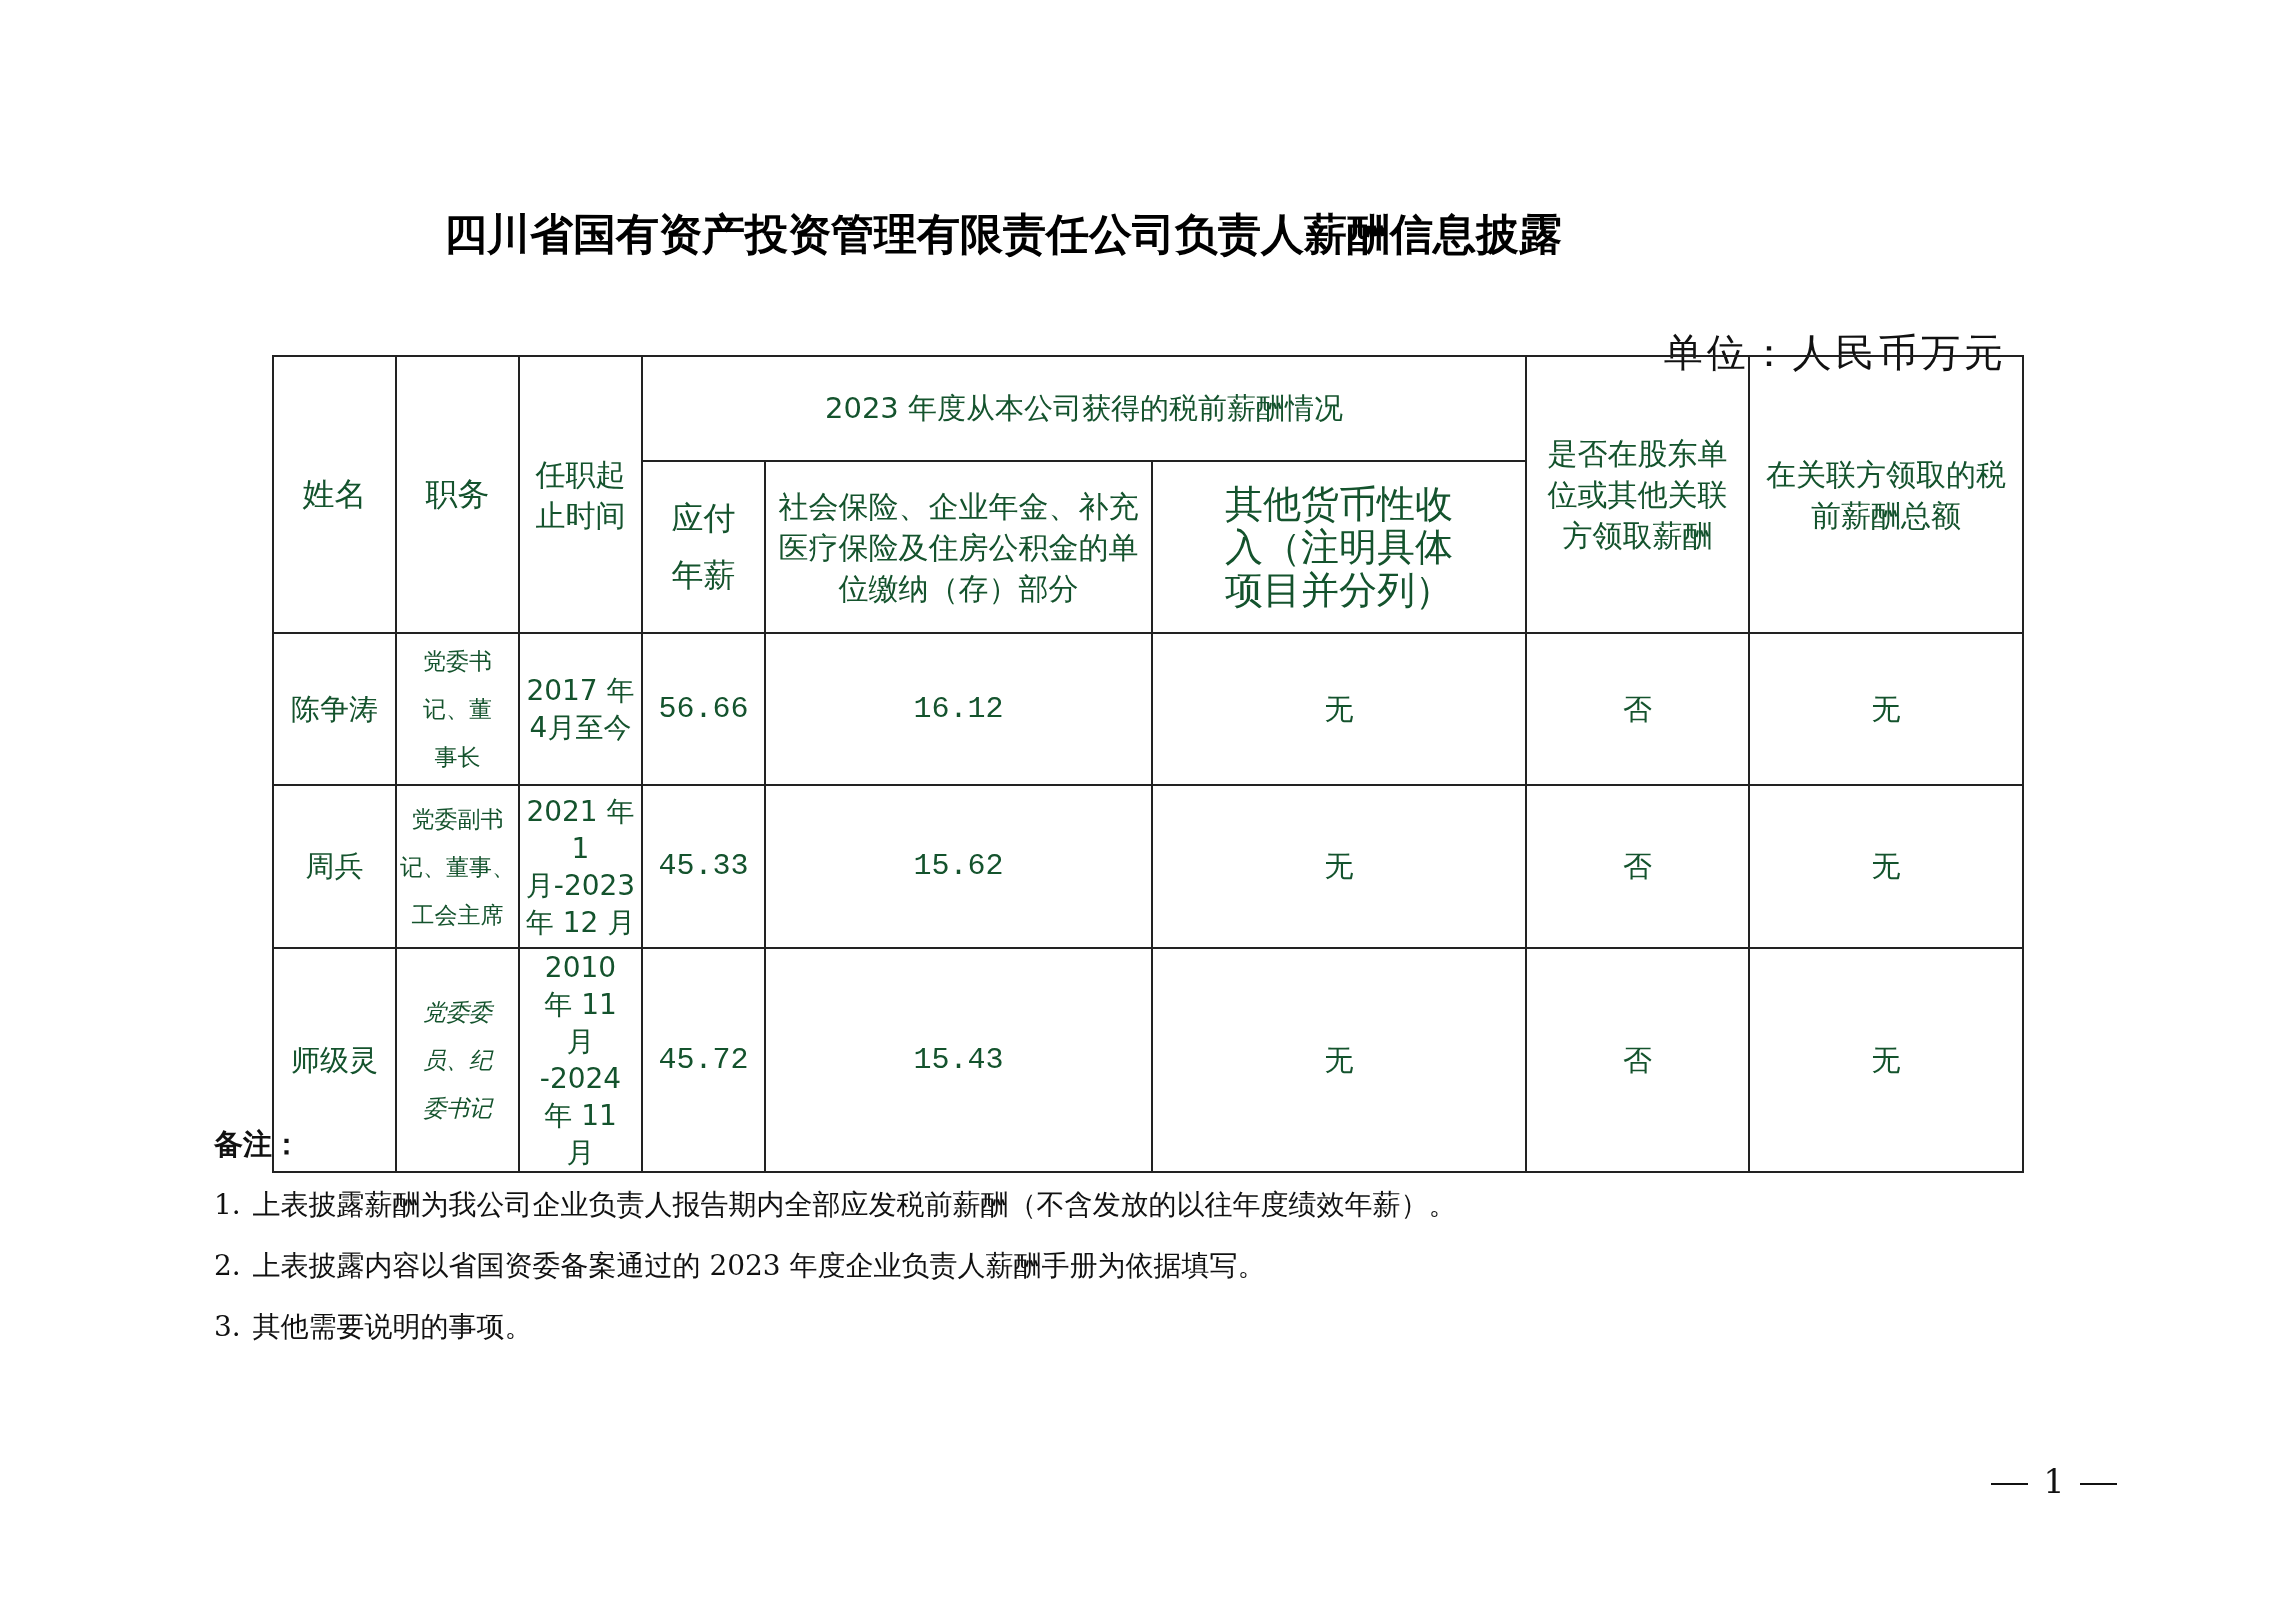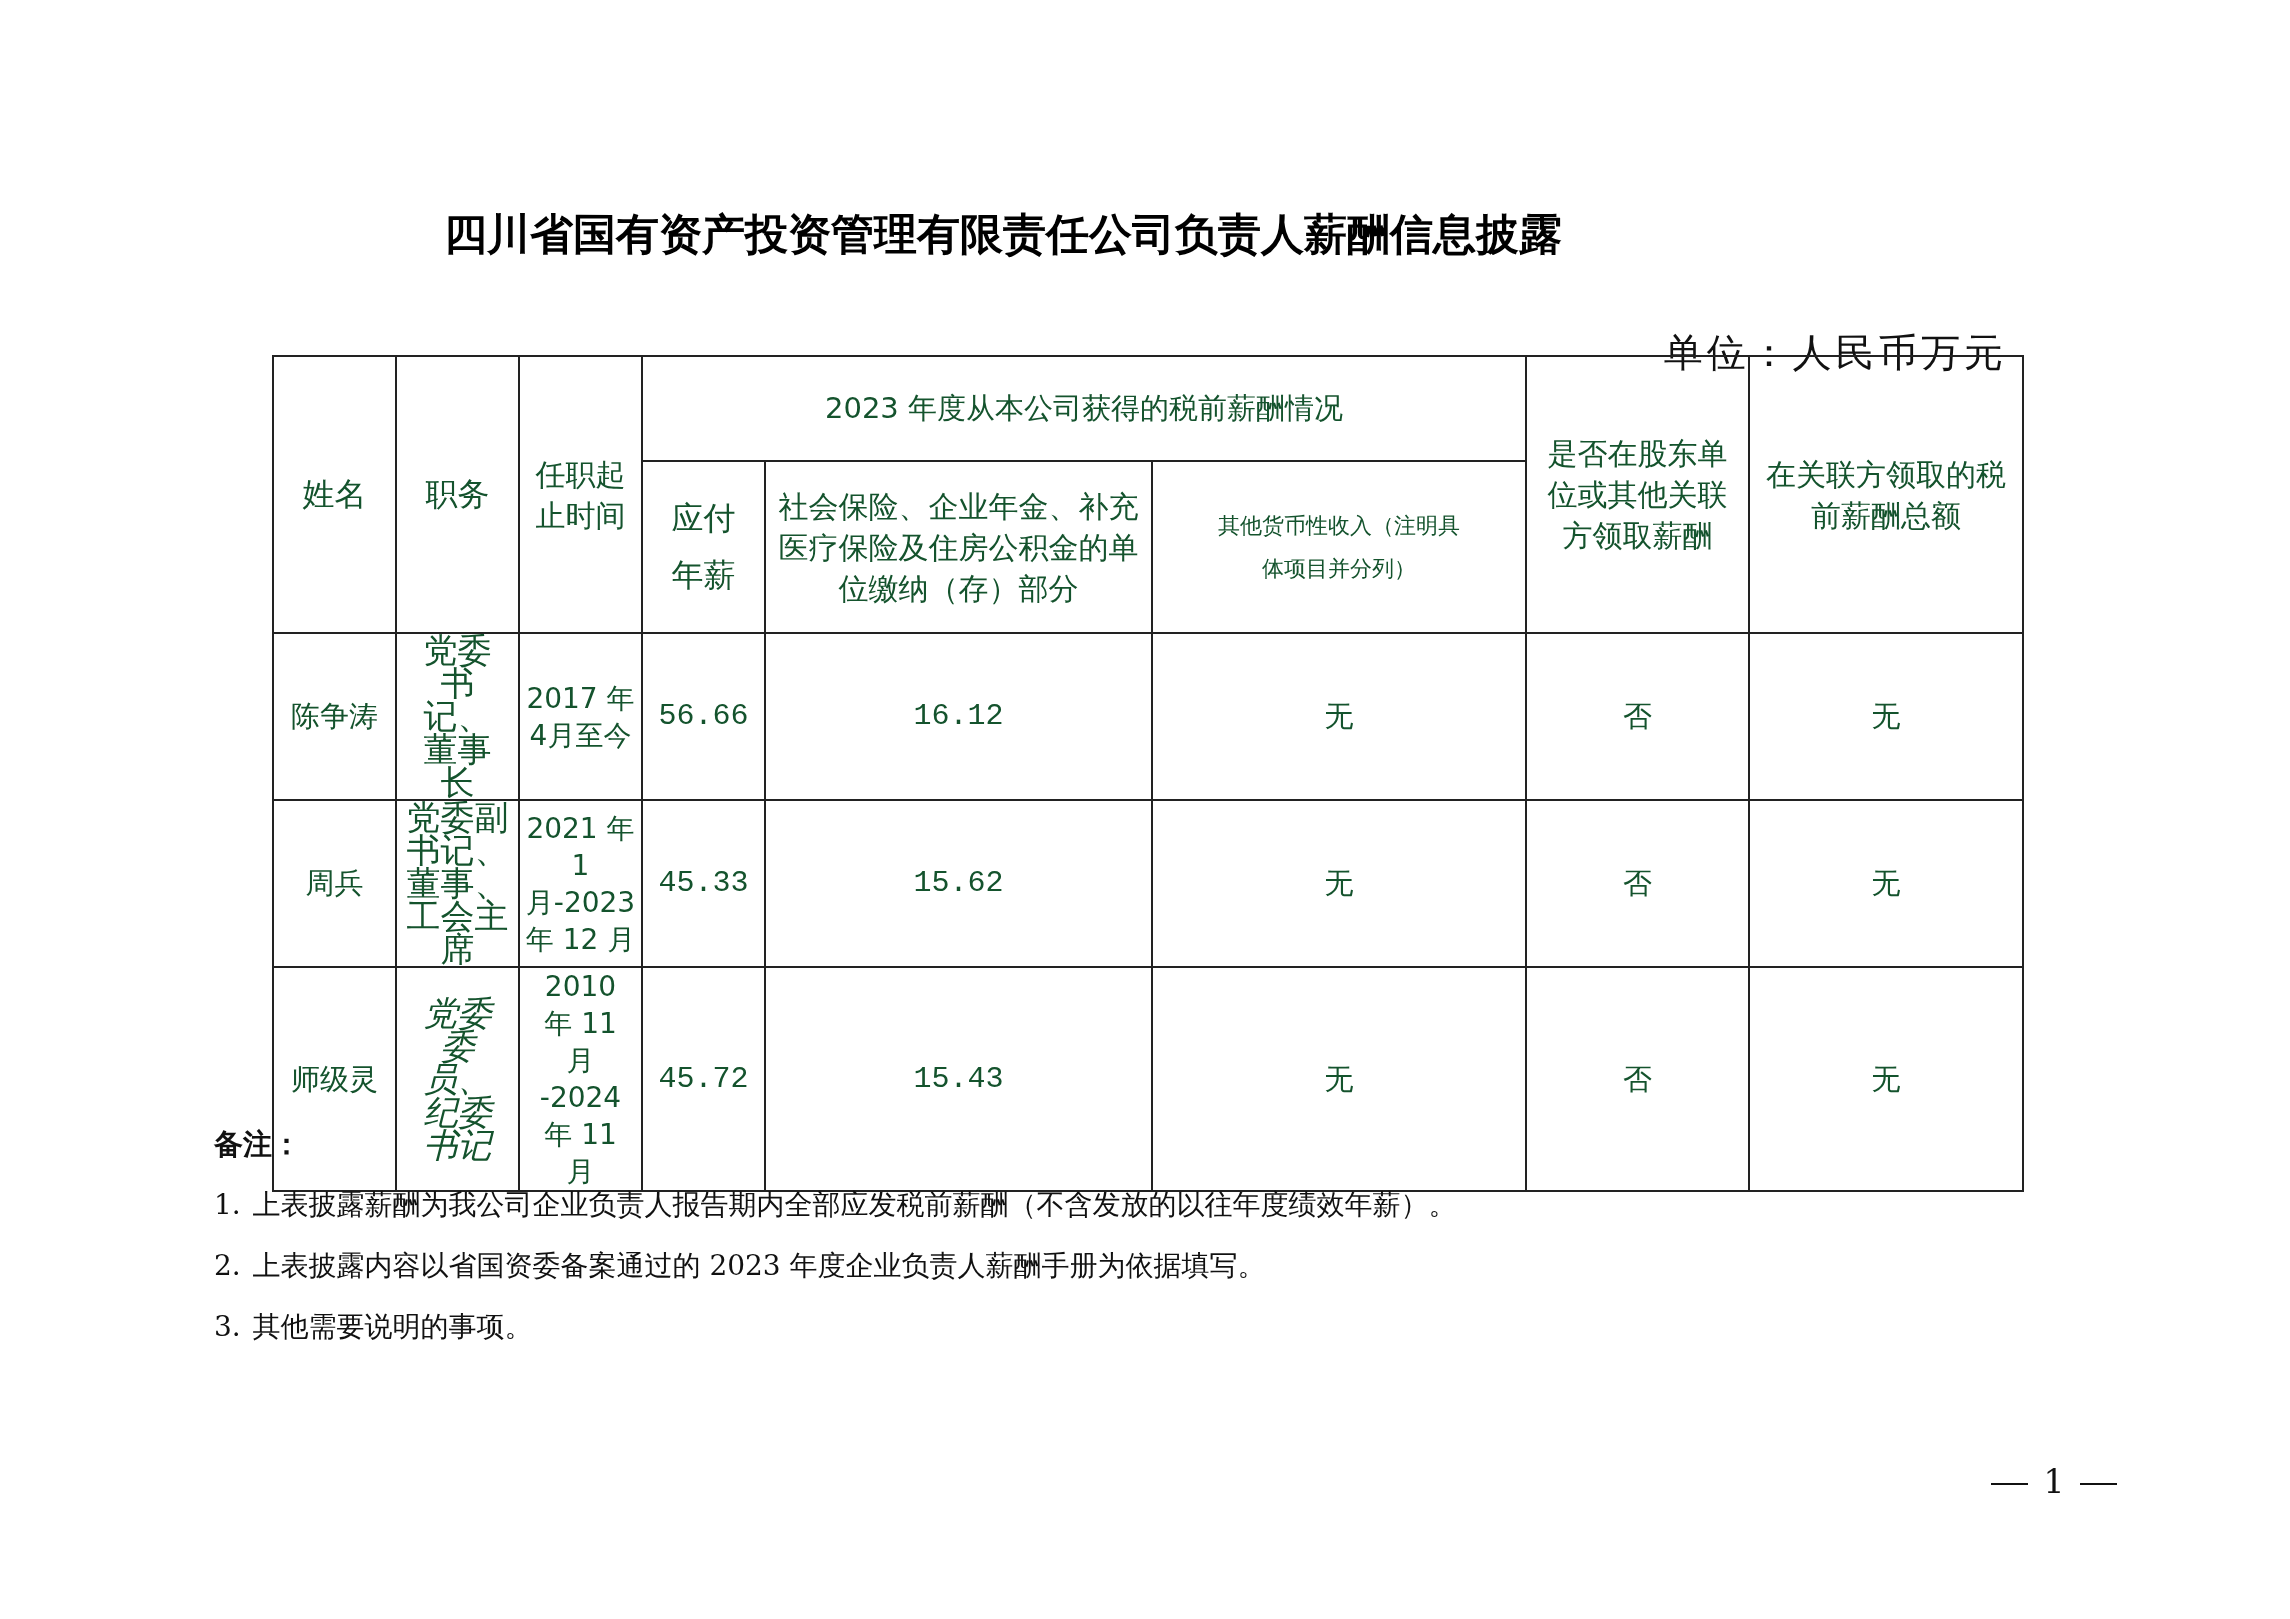--- a/index.html
+++ b/index.html
@@ -12,21 +12,21 @@
           font-family: "DejaVu Serif", "Liberation Serif", serif; letter-spacing: 3.9px; }
   table.salary { position: absolute; left: 272px; top: 355px; border-collapse: collapse;
                  table-layout: fixed; width: 1752px; }
   table.salary td, table.salary th { border: 2.5px solid #222; text-align: center;
                  vertical-align: middle; padding: 0 2px; font-weight: normal; color: #14532d;
                  overflow: hidden; }
   th { font-size: 32px; line-height: 43px; }
   .h-top { height: 105px; }
   .h-sub { height: 172px; }
   td { font-size: 29px; line-height: 39px; }
-  td.pos { font-size: 34px; line-height: 33px; padding: 0; }
+  td.pos { font-size: 23px; line-height: 48px; padding: 0; }
   td.tenure { font-size: 28px; line-height: 37px; padding: 0; }
   td.num { font-family: "Liberation Mono", "DejaVu Sans Mono", monospace; font-size: 30px; }
   tr.r1 td { height: 150px; }
   tr.r2 td { height: 161px; }
   tr.r3 td { height: 158px; }
   .notes { position: absolute; left: 214px; top: 1125px; font-family: "DejaVu Serif", "Liberation Serif", serif; }
   .notes .label { font-weight: bold; font-size: 29px; height: 49px; }
   .notes .item { font-size: 28px; height: 61px; line-height: 61px; }
   .notes .item span.n { margin-right: 11.8px; }
   .pageno { position: absolute; left: 1975px; top: 1462px; font-size: 33px;
@@ -55,21 +55,21 @@
     <th rowspan="2"><span>姓名</span></th>
     <th rowspan="2"><span>职务</span></th>
     <th rowspan="2" style="font-size:30px;line-height:41px;padding:0 5.9px;"><span>任职起止时间</span></th>
     <th colspan="3" style="font-size:29px;"><span>2023 年度从本公司获得的税前薪酬情况</span></th>
     <th rowspan="2" style="font-size:30px;line-height:41px;padding:0 5.9px;"><span>是否在股东单位或其他关联方领取薪酬</span></th>
     <th rowspan="2" style="font-size:30px;line-height:41px;padding:0 9.8px;"><span>在关联方领取的税前薪酬总额</span></th>
   </tr>
   <tr class="h-sub">
     <th style="padding:0 27.4px;line-height:57px;"><span>应付年薪</span></th>
     <th style="font-size:30px;line-height:41px;padding:0;"><span>社会保险、企业年金、补充医疗保险及住房公积金的单位缴纳（存）部分</span></th>
-    <th style="font-size:22px;line-height:43px;padding:0 59px;"><span>其他货币性收入（注明具体项目并分列）</span></th>
+    <th style="font-size:38px;line-height:43px;padding:0 59px;"><span>其他货币性收入（注明具体项目并分列）</span></th>
   </tr>
 
   <tr class="r1">
     <td>陈争涛</td>
     <td class="pos" style="padding:0 19.6px;"><span>党委书记、董事长</span></td>
     <td class="tenure"><span>2017 年4月至今</span></td>
     <td class="num">56.66</td>
     <td class="num">16.12</td>
     <td>无</td>
     <td>否</td>

